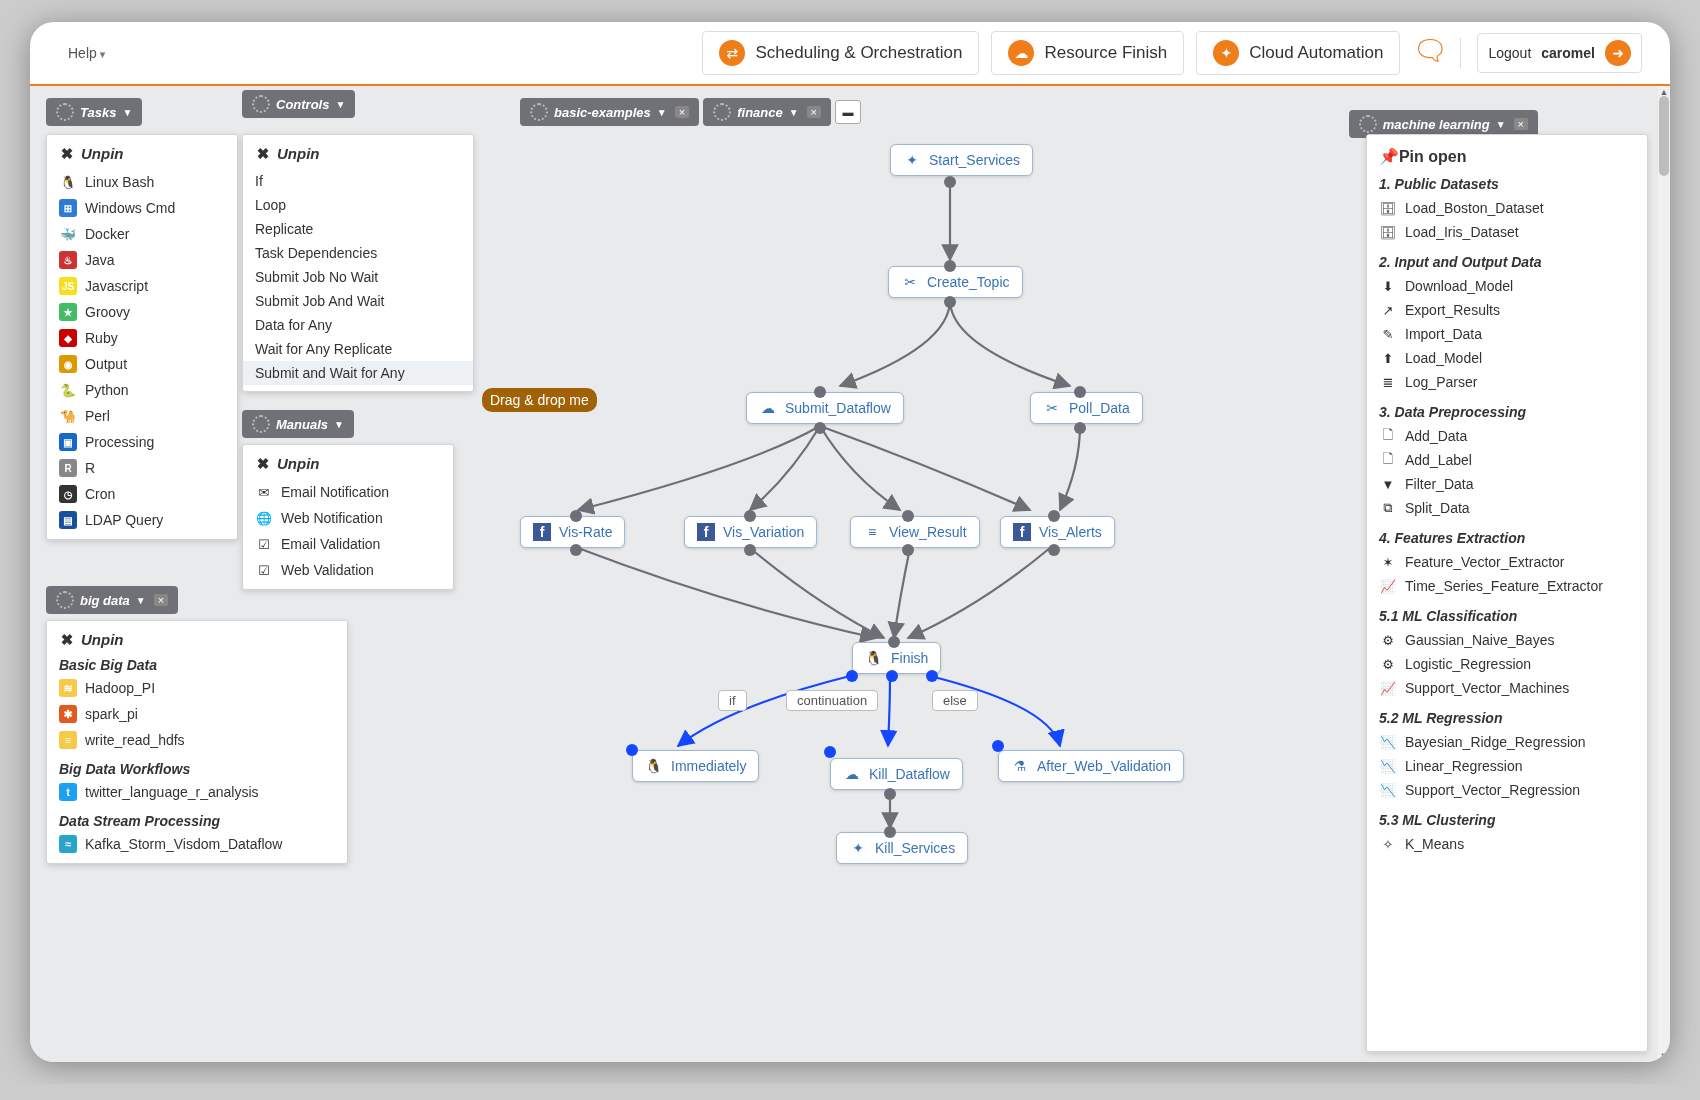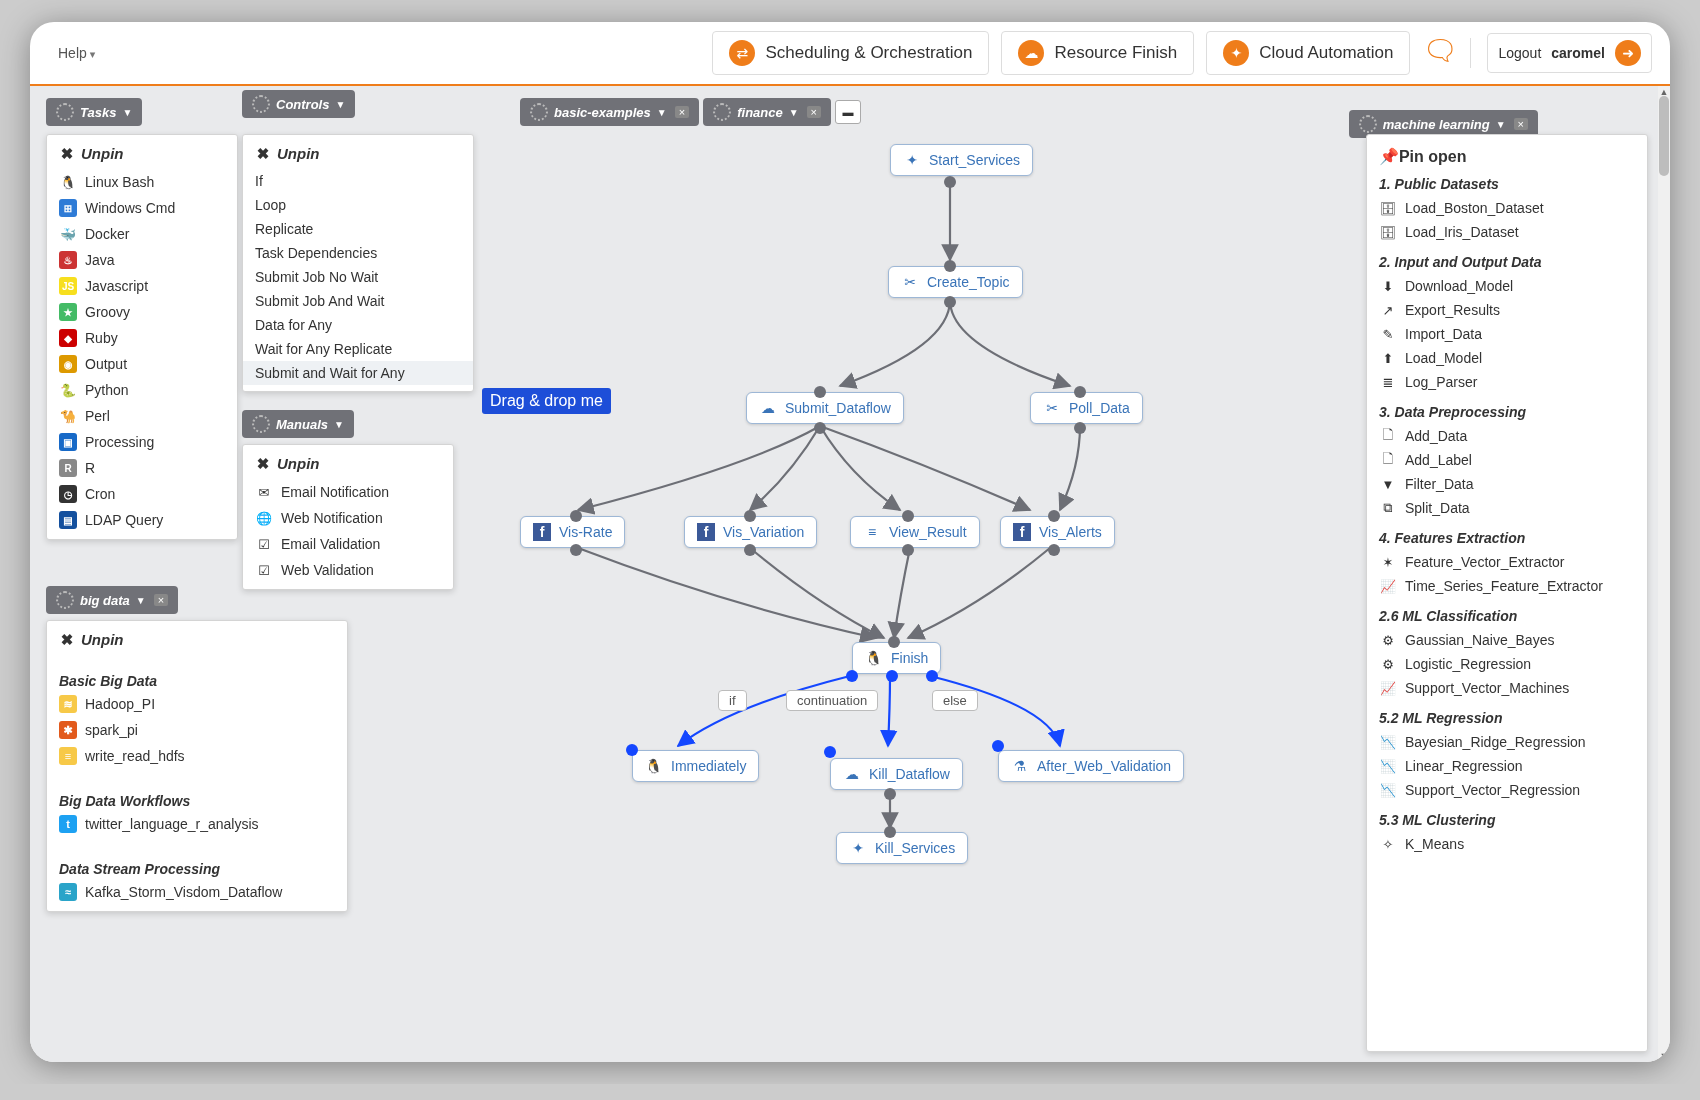--- a/index.html
+++ b/index.html
@@ -1,42 +1,42 @@
 <!DOCTYPE html>
 <html><head>
 <meta charset="utf-8">
 <style>
 html,body{margin:0;padding:0;font-family:Arial,Helvetica,sans-serif;font-size:14px;color:#333;background:#ccc}
 .screen{margin:22px auto;width:1640px;height:1040px;background:#fff;border-radius:24px;box-shadow:0 4px 30px rgba(0,0,0,.35);overflow:hidden;position:relative}
-.topbar{display:flex;align-items:center;height:62px;border-bottom:2px solid #ef7d1a;padding:0 18px;gap:12px}
+.topbar{display:flex;align-items:center;height:62px;border-bottom:2px solid #ef7d1a;padding:0 28px;gap:12px}
 .help{color:#555;cursor:pointer;padding:6px 10px}
 .help:after{content:" ▾";font-size:11px;color:#777}
 .spacer{flex:1}
 .topbtn{display:flex;align-items:center;gap:10px;border:1px solid #ddd;border-radius:4px;background:#fff;padding:8px 16px;cursor:pointer;font-size:17px;color:#333}
 .circ{width:26px;height:26px;border-radius:50%;background:#ef7d1a;display:flex;align-items:center;justify-content:center;color:#fff;font-size:14px}
 .chat{width:32px;height:28px;color:#ef7d1a;font-size:28px;line-height:24px;cursor:pointer}
 .sep{width:1px;height:30px;background:#ddd;margin:0 4px}
 .logout{display:flex;align-items:center;gap:10px;border:1px solid #ddd;border-radius:4px;padding:6px 10px;cursor:pointer}
 .logout b{color:#333}
 .canvas{position:absolute;top:64px;left:0;right:12px;bottom:0;background:#e9eaec;overflow:hidden}
 .scrollbar{position:absolute;top:64px;right:0;width:12px;bottom:0;background:#f0f0f0}
 .scrollbar .thumb{position:absolute;top:10px;left:1px;right:1px;height:80px;background:#bdbdbd;border-radius:5px}
 .scrollbar .tri{position:absolute;left:0;right:0;text-align:center;color:#666;font-size:9px}
 .pill{display:inline-flex;align-items:center;gap:6px;background:#707177;color:#fff;border-radius:4px;padding:5px 10px;font-size:13px;font-style:italic;font-weight:bold;cursor:pointer}
 .pill .gear{width:14px;height:14px;border:2px dotted #bbb;border-radius:50%;display:inline-block}
 .pill .car{font-size:10px}
 .pill .x{background:#888;border-radius:2px;padding:0 4px;font-style:normal;font-weight:normal;margin-left:2px;font-size:11px}
 .panel{position:absolute;background:#fff;border:1px solid #d4d4d4;border-radius:3px;box-shadow:0 2px 6px rgba(0,0,0,.15);padding:6px 0}
 .panel h4{margin:4px 12px 6px;font-size:15px;font-style:italic}
 .panel h4 .pico{display:inline-block;width:16px;text-align:center;margin-right:6px;font-style:normal}
-.panel .sec{margin:24px 12px 2px;font-size:14px;font-weight:bold;font-style:italic}
+.panel .sec{margin:8px 12px 2px;font-size:14px;font-weight:bold;font-style:italic}
 .panel ul{list-style:none;margin:0;padding:0}
 .panel li{padding:4px 12px 4px 12px;display:flex;align-items:center;gap:8px;font-size:14px;color:#333;cursor:grab}
 .ico{width:18px;height:18px;display:inline-flex;align-items:center;justify-content:center;font-size:13px;border-radius:3px}
-.tooltip{position:absolute;background:#1d4ed8;color:#fff;font-size:16px;padding:4px 8px;border-radius:3px}
+.tooltip{position:absolute;background:#a16207;color:#fff;font-size:14px;padding:4px 8px;border-radius:10px}
 .tabrow{position:absolute;top:12px;left:490px;display:flex;gap:4px;align-items:center}
 .tabrow .sq{width:24px;height:22px;border:1px solid #aaa;border-radius:3px;background:#fff;display:flex;align-items:center;justify-content:center;font-size:11px;cursor:pointer}
 .node{position:absolute;background:#fff;border:1px solid #9db7d6;border-radius:6px;padding:6px 12px;display:flex;align-items:center;gap:8px;font-size:14px;color:#3a74b8;box-shadow:0 1px 3px rgba(0,0,0,.15)}
 .node .ni{width:18px;height:18px;display:inline-flex;align-items:center;justify-content:center;font-size:14px}
 .port{position:absolute;width:12px;height:12px;border-radius:50%;background:#6d6f76}
 .bport{background:#1447ff}
 .mini{position:absolute;background:#fff;border:1px solid #bcbcbc;border-radius:4px;padding:2px 10px;font-size:13px;color:#555}
 svg.flow{position:absolute;top:0;left:0;pointer-events:none}
 .rpanel{position:absolute;right:10px;top:48px;bottom:10px;width:280px;background:#fff;border:1px solid #d4d4d4;border-radius:3px;box-shadow:0 2px 6px rgba(0,0,0,.15);padding:6px 0;overflow:hidden}
 .rpanel h4{margin:6px 12px;font-size:16px;}
@@ -333,21 +333,21 @@
           <ul>
             <li>
               <span class="ico">✶</span>
               <span>Feature_Vector_Extractor</span>
             </li>
             <li>
               <span class="ico">📈</span>
               <span>Time_Series_Feature_Extractor</span>
             </li>
           </ul>
-          <div class="sec">2.6 ML Classification</div>
+          <div class="sec">5.1 ML Classification</div>
           <ul>
             <li>
               <span class="ico">⚙</span>
               <span>Gaussian_Naive_Bayes</span>
             </li>
             <li>
               <span class="ico">⚙</span>
               <span>Logistic_Regression</span>
             </li>
             <li>

